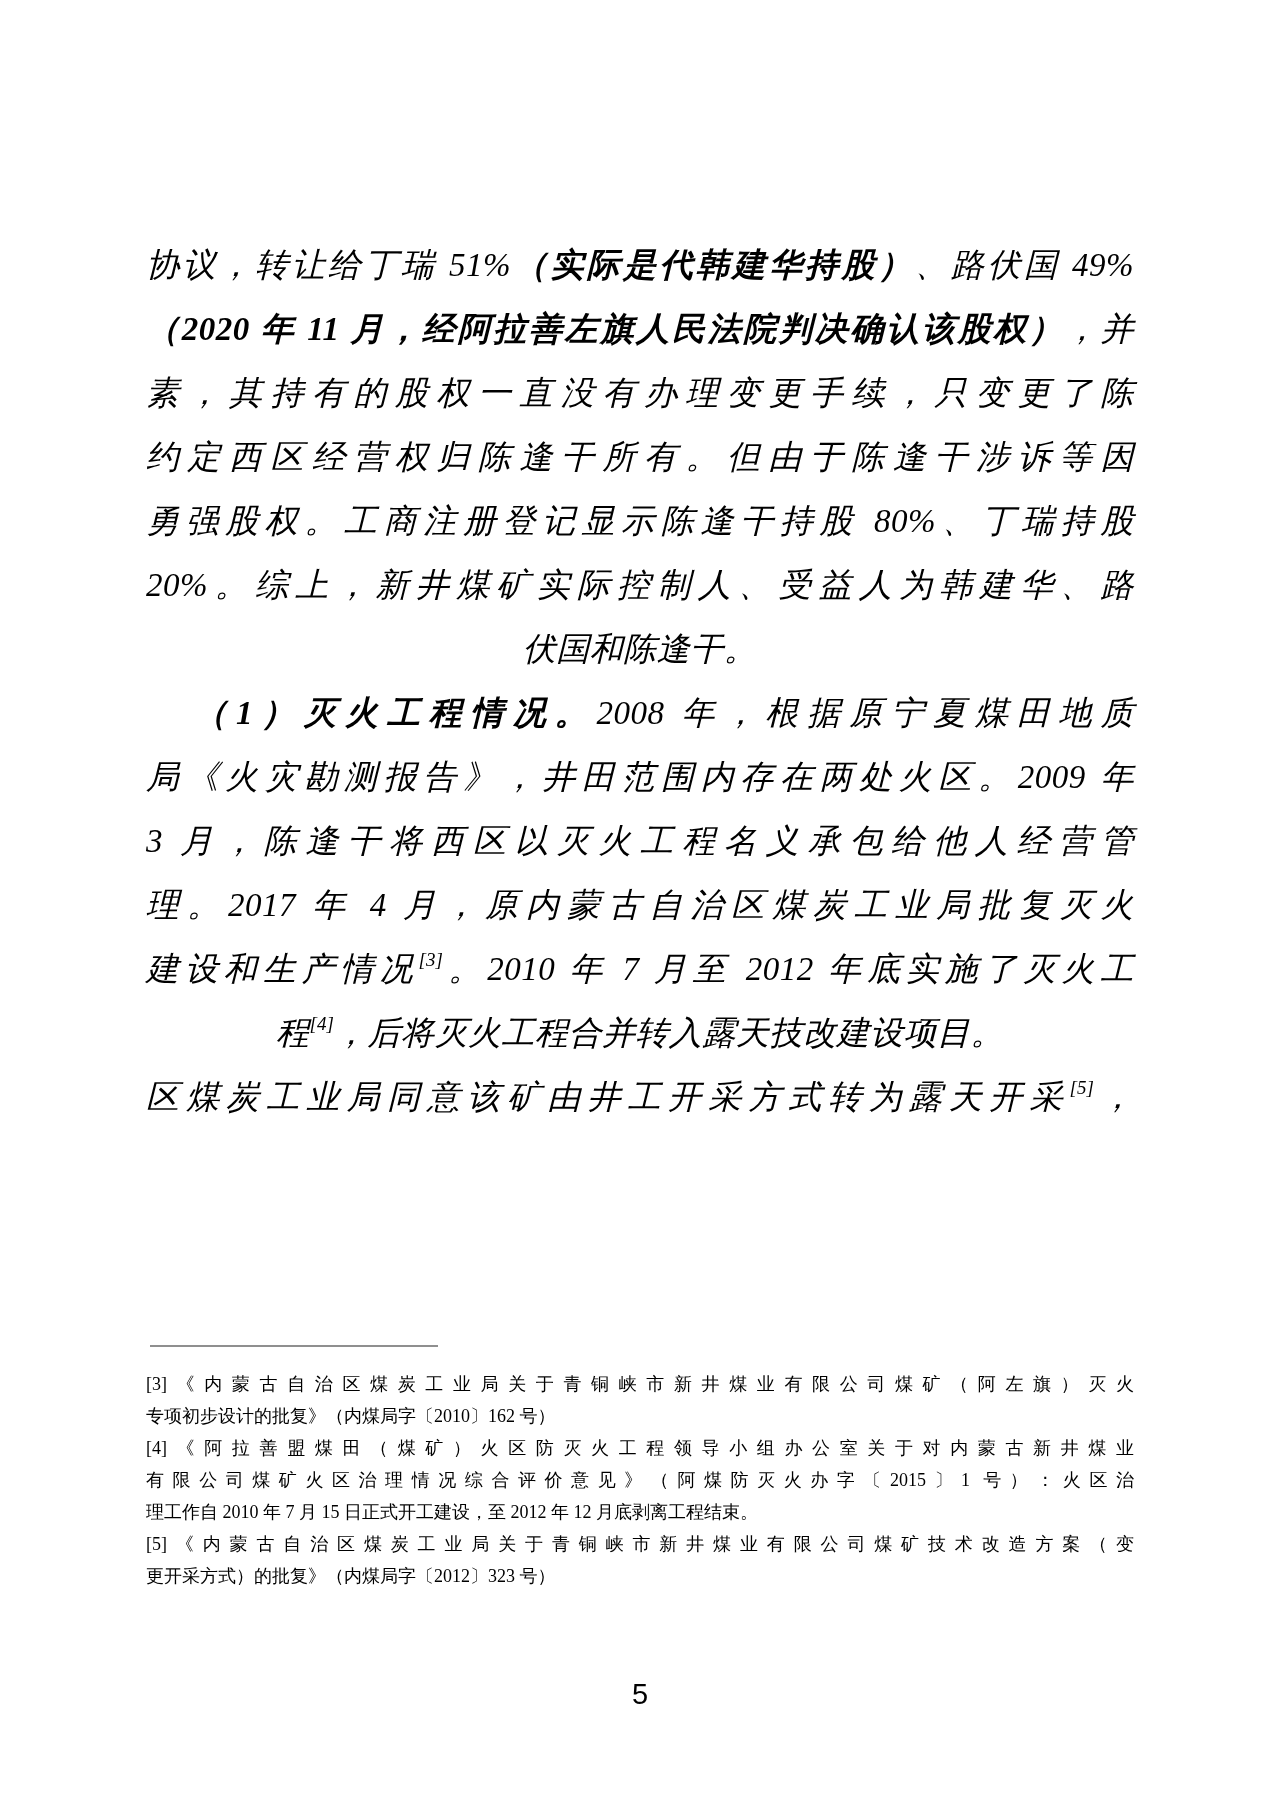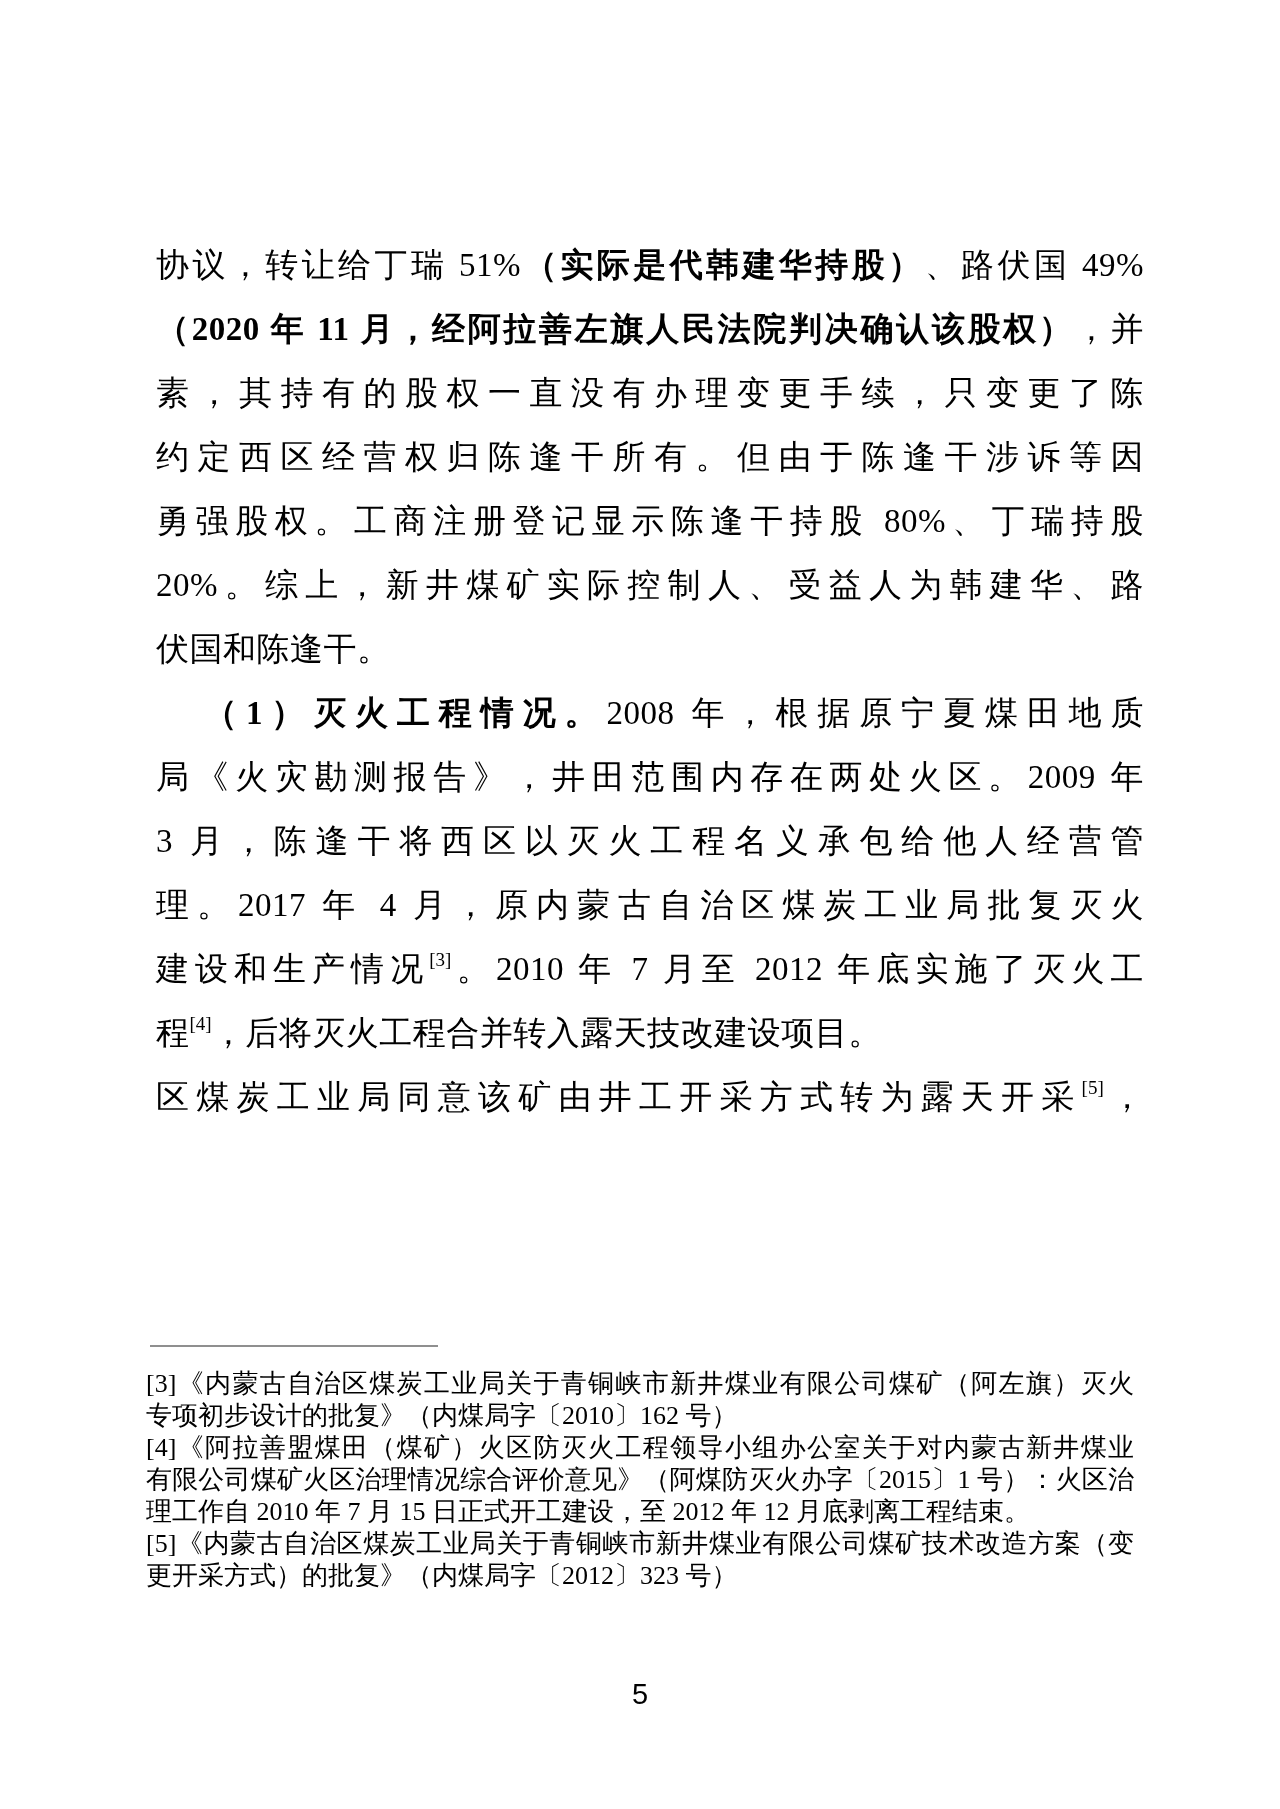--- a/index.html
+++ b/index.html
@@ -7,29 +7,30 @@
     position: relative;
     width: 1280px;
     height: 1809px;
     background: #ffffff;
     font-family: "Liberation Serif", "DejaVu Serif", serif;
     color: #000000;
     overflow: hidden;
   }
   .body-text {
     position: absolute;
-    left: 156px;
+    left: 146px;
     top: 233px;
     width: 988px;
+    font-style: italic;
   }
   .line {
     font-size: 33px;
     line-height: 64px;
     height: 64px;
-    text-align: left;
+    text-align: center;
     letter-spacing: 0.5px;
   }
   .line.just {
     text-align: justify;
     text-align-last: justify;
   }
   .line.indent { text-indent: 48px; }
   .kai { font-weight: 700; }
   .sup {
     font-size: 19px;
@@ -46,21 +47,21 @@
     height: 2px;
     background: #8f8f8f;
   }
   .footnotes {
     position: absolute;
     left: 146px;
     top: 1368px;
     width: 988px;
   }
   .fn-line {
-    font-size: 26px;
+    font-size: 18px;
     line-height: 32px;
     height: 32px;
     text-align: left;
   }
   .fn-line.just {
     text-align: justify;
     text-align-last: justify;
   }
   .page-number {
     position: absolute;

